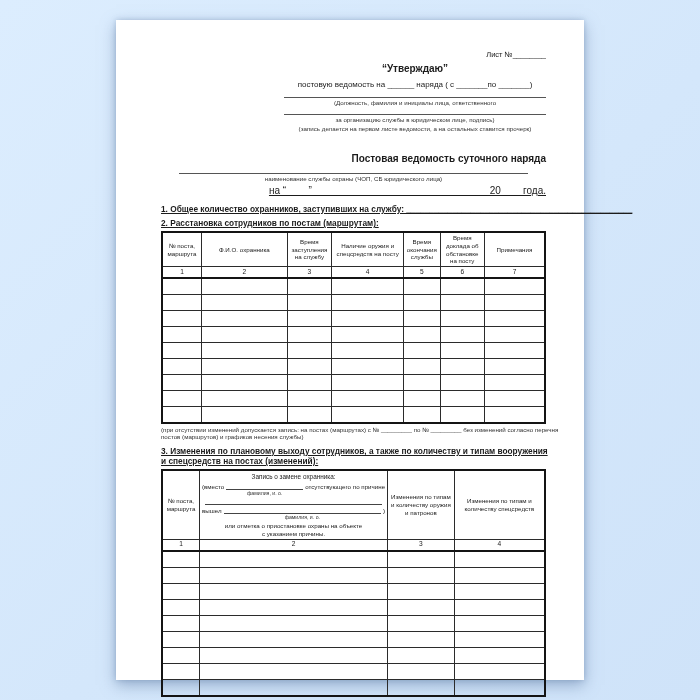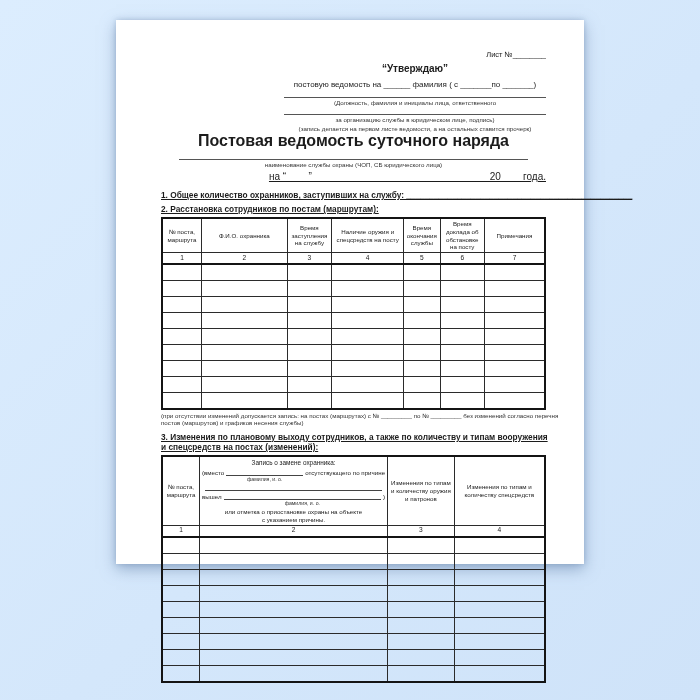--- a/index.html
+++ b/index.html
@@ -6,37 +6,37 @@
     margin: 0; padding: 0;
     width: 700px; height: 700px;
     overflow: hidden;
     background: linear-gradient(135deg, #dcedfe 0%, #d4e7fb 55%, #cfe3f9 100%);
     font-family: "Liberation Sans", "DejaVu Sans", sans-serif;
     color: #1c1c1c;
   }
   .page {
     position: absolute;
     left: 116px; top: 20px;
-    width: 468px; height: 544px;
+    width: 468px; height: 660px;
     background: #ffffff;
     box-shadow: 0 5px 14px rgba(96,126,165,0.55), 0 0 5px rgba(96,126,165,0.35);
     box-sizing: border-box;
     padding: 30px 38px 0 45px;
   }
   
   .approve-block { margin-left: auto; width: 262px; text-align: center; }
   .sheet-no { text-align: right; font-size: 7.5px; color: #222; }
   .approve-quote { font-size: 10px; font-weight: bold; margin-top: 4px; }
   .approve-line1 { font-size: 8px; margin-top: 6px; white-space: nowrap; }
   .rule { border-bottom: 1px solid #555; height: 8px; }
   .cap { font-size: 6.2px; color: #333; margin-top: 1px; }
   .approve-date { font-size: 8px; margin-top: 6px; }
   .approve-note { font-size: 6.2px; color: #333; margin-top: 2px; white-space: nowrap; }
   
-  .doc-title { text-align: center; font-size: 16px; font-weight: bold; margin-top: 0; }
+  .doc-title { text-align: right; font-size: 10px; font-weight: bold; margin-top: 21px; }
   .org-rule { border-bottom: 1px solid #555; height: 9px; margin: 0 18px; }
   .org-cap { text-align: center; font-size: 6.2px; color: #333; margin-top: 1px; }
   .doc-date { text-align: right; font-size: 10px; margin-top: 3px; text-decoration: underline; }
   
   .section-line { font-size: 8.3px; font-weight: bold; margin-top: 8px; white-space: nowrap; text-decoration: underline; }
   .section-line.tight { margin-top: 4px; }
   .section-line.cont { margin-top: 0; }
   .small-note { font-size: 6.2px; color: #333; margin-top: 2px; white-space: nowrap; }
   .small-note.second { margin-top: 0; }
   
@@ -60,21 +60,21 @@
   .rc-sub.last { margin-top: 0; }
 </style>
 </head>
 <body>
 
 <div class="page">
 
   <div class="approve-block">
     <div class="sheet-no">Лист №________</div>
     <div class="approve-quote">“Утверждаю”</div>
-    <div class="approve-line1">постовую ведомость на ______ фамилия ( с _______по _______)</div>
+    <div class="approve-line1">постовую ведомость на ______ наряда ( с _______по _______)</div>
     <div class="rule"></div>
     <div class="cap">(Должность, фамилия и инициалы лица, ответственного</div>
     <div class="rule"></div>
     <div class="cap">за организацию службы в юридическом лице, подпись)</div>
     <div class="approve-note">(запись делается на первом листе ведомости, а на остальных ставится прочерк)</div>
   </div>
 
   <div class="doc-title">Постовая ведомость суточного наряда</div>
   <div class="org-rule"></div>
   <div class="org-cap">наименование службы охраны (ЧОП, СБ юридического лица)</div>

